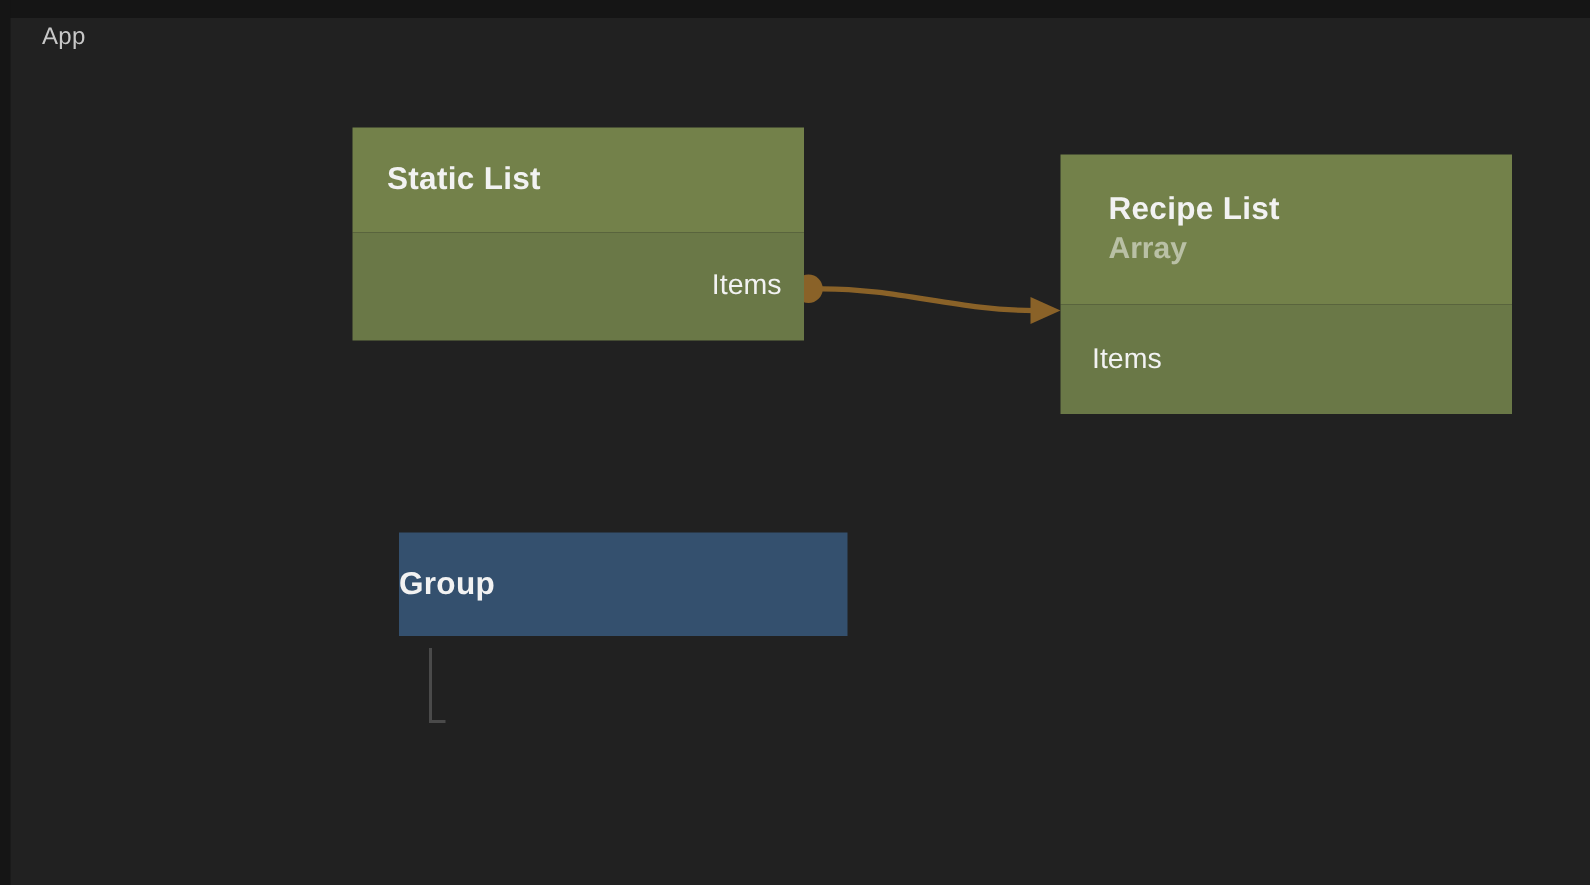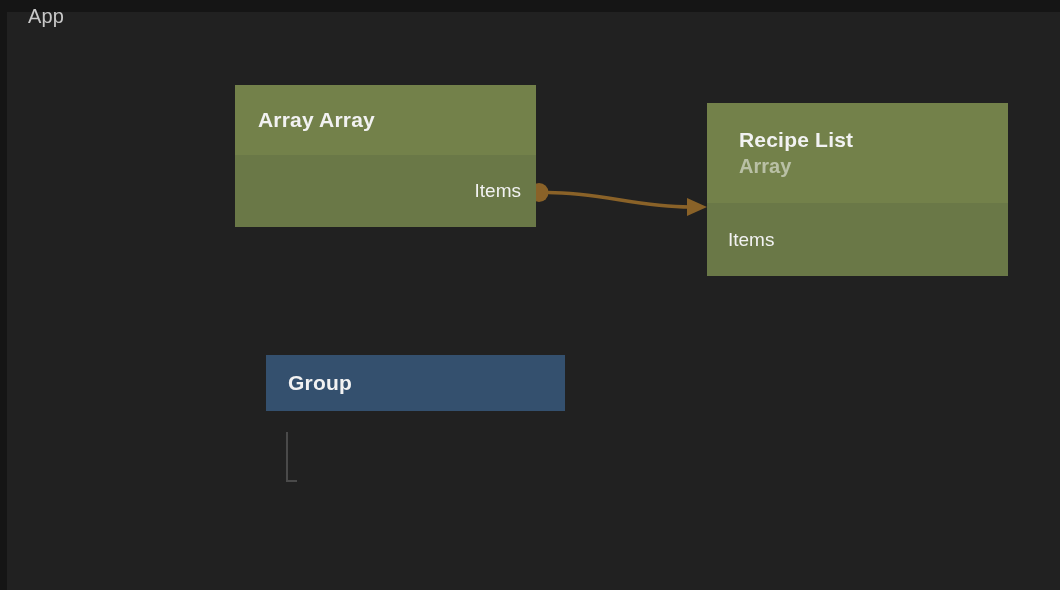--- a/index.html
+++ b/index.html
@@ -25,22 +25,22 @@
   .canvas { position: absolute; inset: 0; }
   .frame-top {
     position: absolute; left: 0; top: 0; width: 100%; height: 12px;
     background: var(--frame);
   }
   .frame-left {
     position: absolute; left: 0; top: 0; width: 7px; height: 100%;
     background: var(--frame);
   }
   .app-label {
-    position: absolute; left: 28px; top: 5px;
-    font-size: 20px; color: var(--text-app); letter-spacing: 0.2px;
+    position: absolute; left: 28px; top: 16px;
+    font-size: 16px; color: var(--text-app); letter-spacing: 0.2px;
   }
   .node { position: absolute; }
   .node-header {
     display: flex; flex-direction: column; justify-content: center;
     color: var(--text-bright);
   }
   .node-title { font-size: 21px; font-weight: 600; letter-spacing: 0.2px; }
   .node-subtitle { font-size: 20px; font-weight: 700; color: var(--text-subtitle); margin-top: 3px; }
   .node-body { display: flex; align-items: center; color: var(--text-bright); }
   .port-label { font-size: 19px; font-weight: 400; }
@@ -50,21 +50,21 @@
   .node-static-array .node-header { height: 70px; background: var(--green-header); padding-left: 23px; }
   .node-static-array .node-body { height: 72px; background: var(--green-body); justify-content: flex-end; padding-right: 15px; }
 
   
   .node-recipe-list { left: 707px; top: 72px; width: 301px; }
   .node-recipe-list .node-header { height: 100px; background: var(--green-header); padding-left: 32px; margin-top: 31px; }
   .node-recipe-list .node-body { height: 73px; background: var(--green-body); padding-left: 21px; }
 
   
   .node-group { left: 266px; top: 355px; width: 299px; }
-  .node-group .node-header { height: 56px; background: var(--blue); padding-left: 22px; }
+  .node-group .node-header { height: 69px; background: var(--blue); }
 
   
   .node-page-router { left: 305px; top: 445px; width: 300px; }
   .node-page-router .node-header { height: 73px; background: var(--blue); padding-left: 21px; }
 
   svg.overlay {
     position: absolute; left: 0; top: 0; width: 1060px; height: 590px;
     pointer-events: none;
   }
   .wire-path { stroke: var(--wire); stroke-width: 3.5; fill: none; }
@@ -83,21 +83,21 @@
 
   <svg class="overlay">
     <path class="tree-connector" d="M 287 432 L 287 481 L 297 481"></path>
     <circle class="wire-port" cx="539" cy="192.5" r="9.5"></circle>
     <path class="wire-path" d="M 548 192.5 C 600 192.5 638 207 690 207"></path>
     <polygon class="wire-arrow" points="687,198 707,207 687,216"></polygon>
   </svg>
 
   <div class="node node-static-array">
     <div class="node-header">
-      <div class="node-title">Array Array</div>
+      <div class="node-title">Static List</div>
     </div>
     <div class="node-body">
       <div class="port-label">Items</div>
     </div>
   </div>
 
   <div class="node node-recipe-list">
     <div class="node-header">
       <div class="node-title">Recipe List</div>
       <div class="node-subtitle">Array</div>

